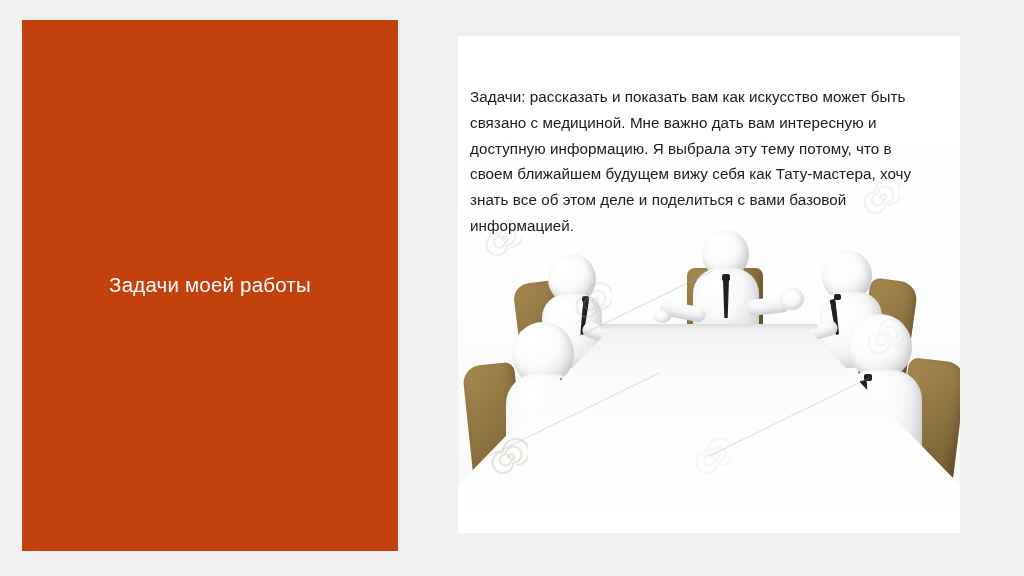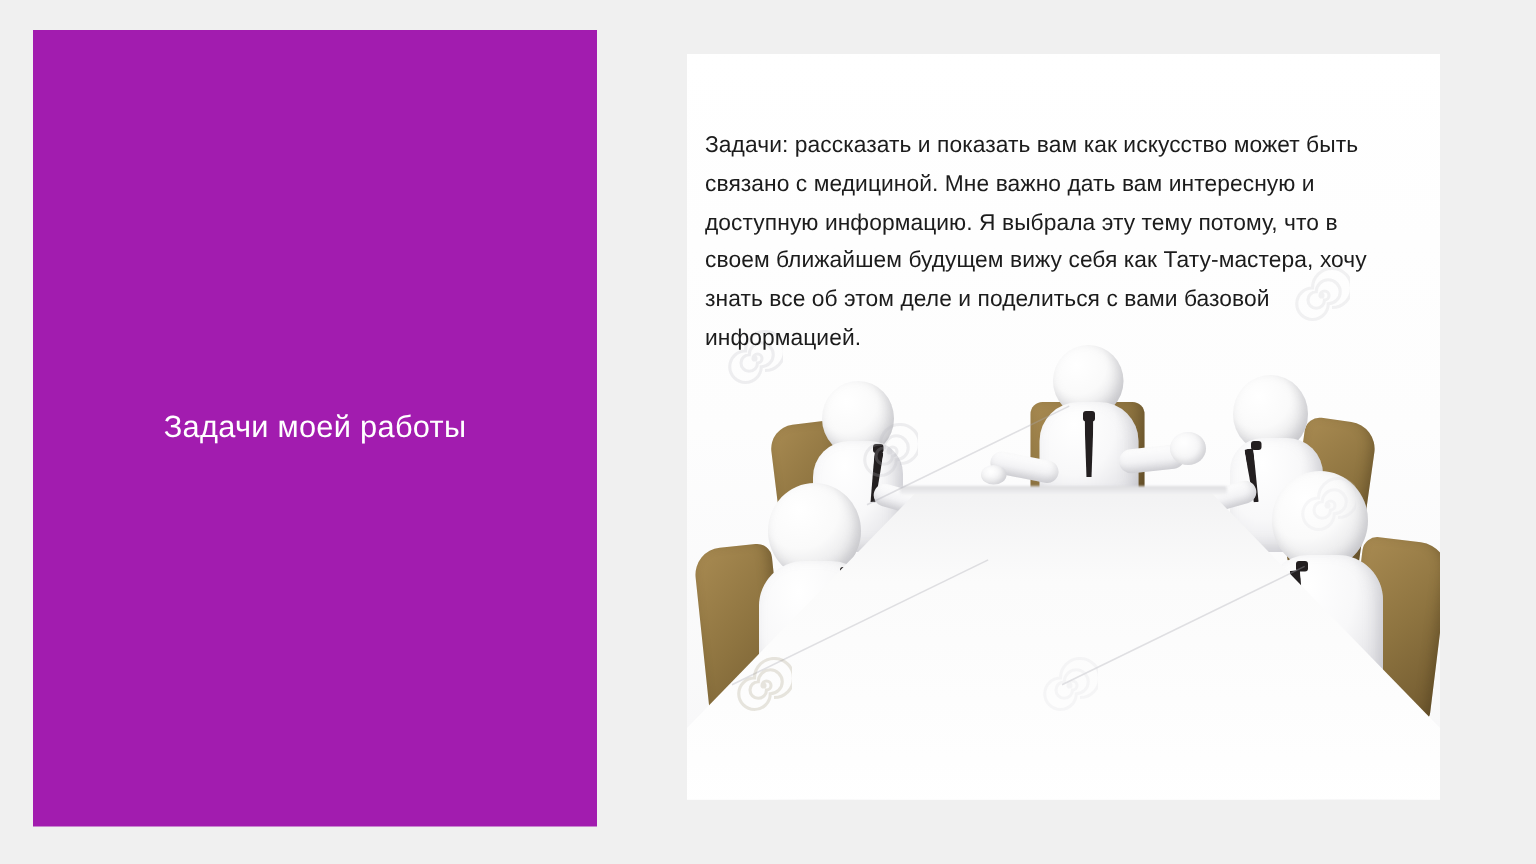--- a/index.html
+++ b/index.html
@@ -20,21 +20,21 @@
     background: #f0f0f0;
   }
 
   
   .title-panel {
     position: absolute;
     left: 22px;
     top: 20px;
     width: 376px;
     height: 531px;
-    background: #a21caf;
+    background: #c2410c;
     display: flex;
     align-items: center;
     justify-content: center;
     box-sizing: border-box;
   }
   .title-panel .title-text {
     color: #ffffff;
     font-size: 20.5px;
     font-weight: 400;
     letter-spacing: 0.2px;

